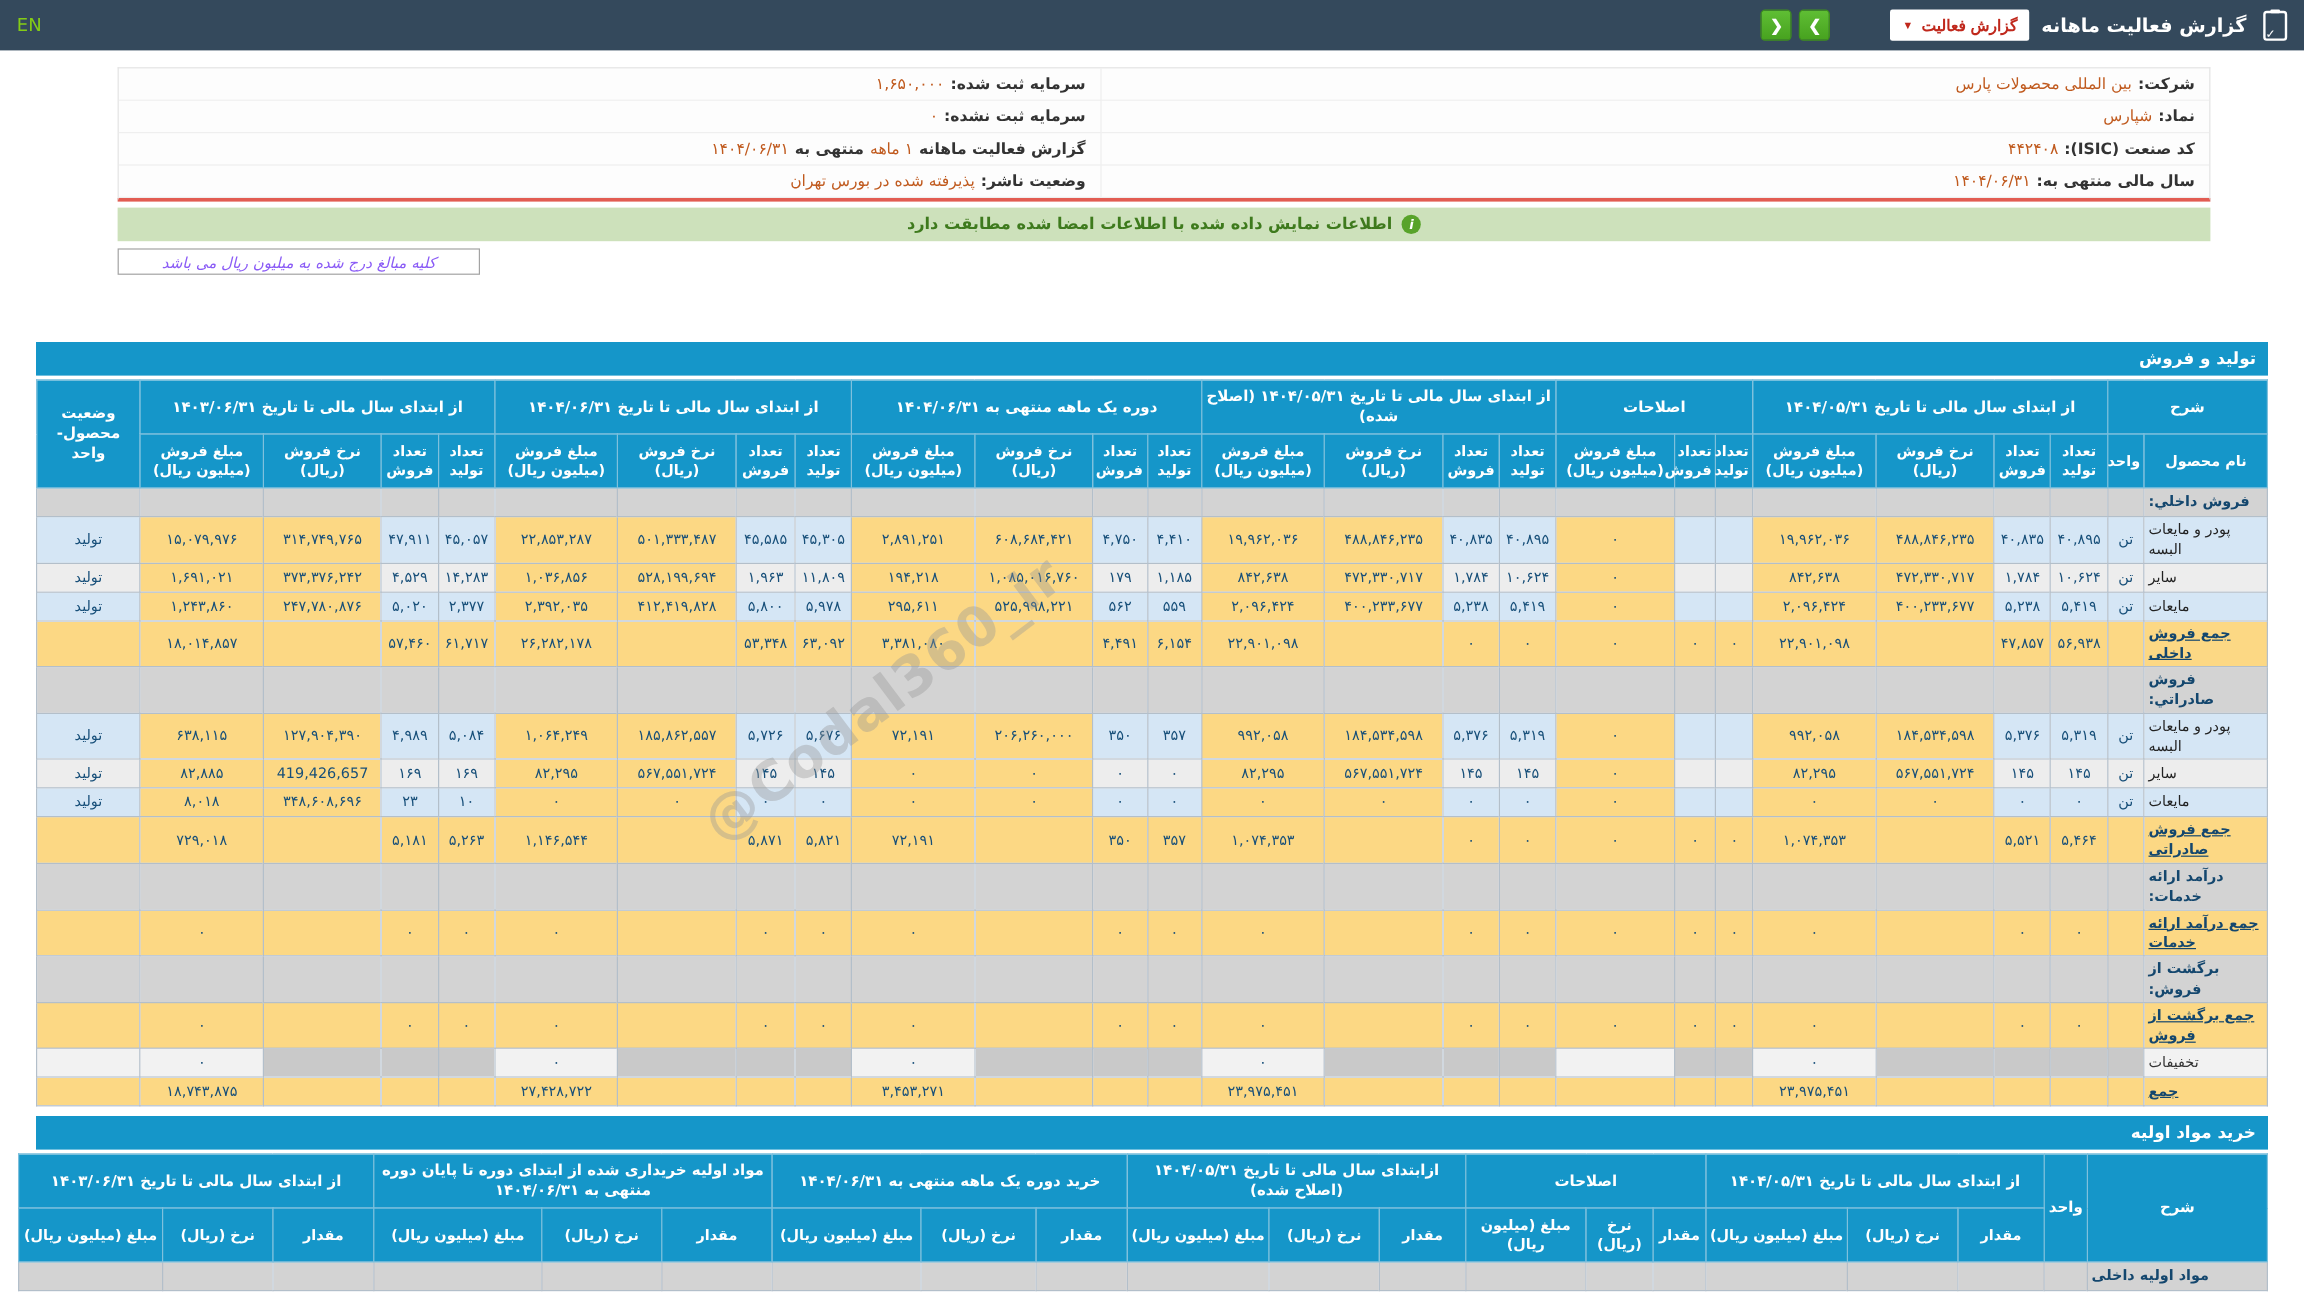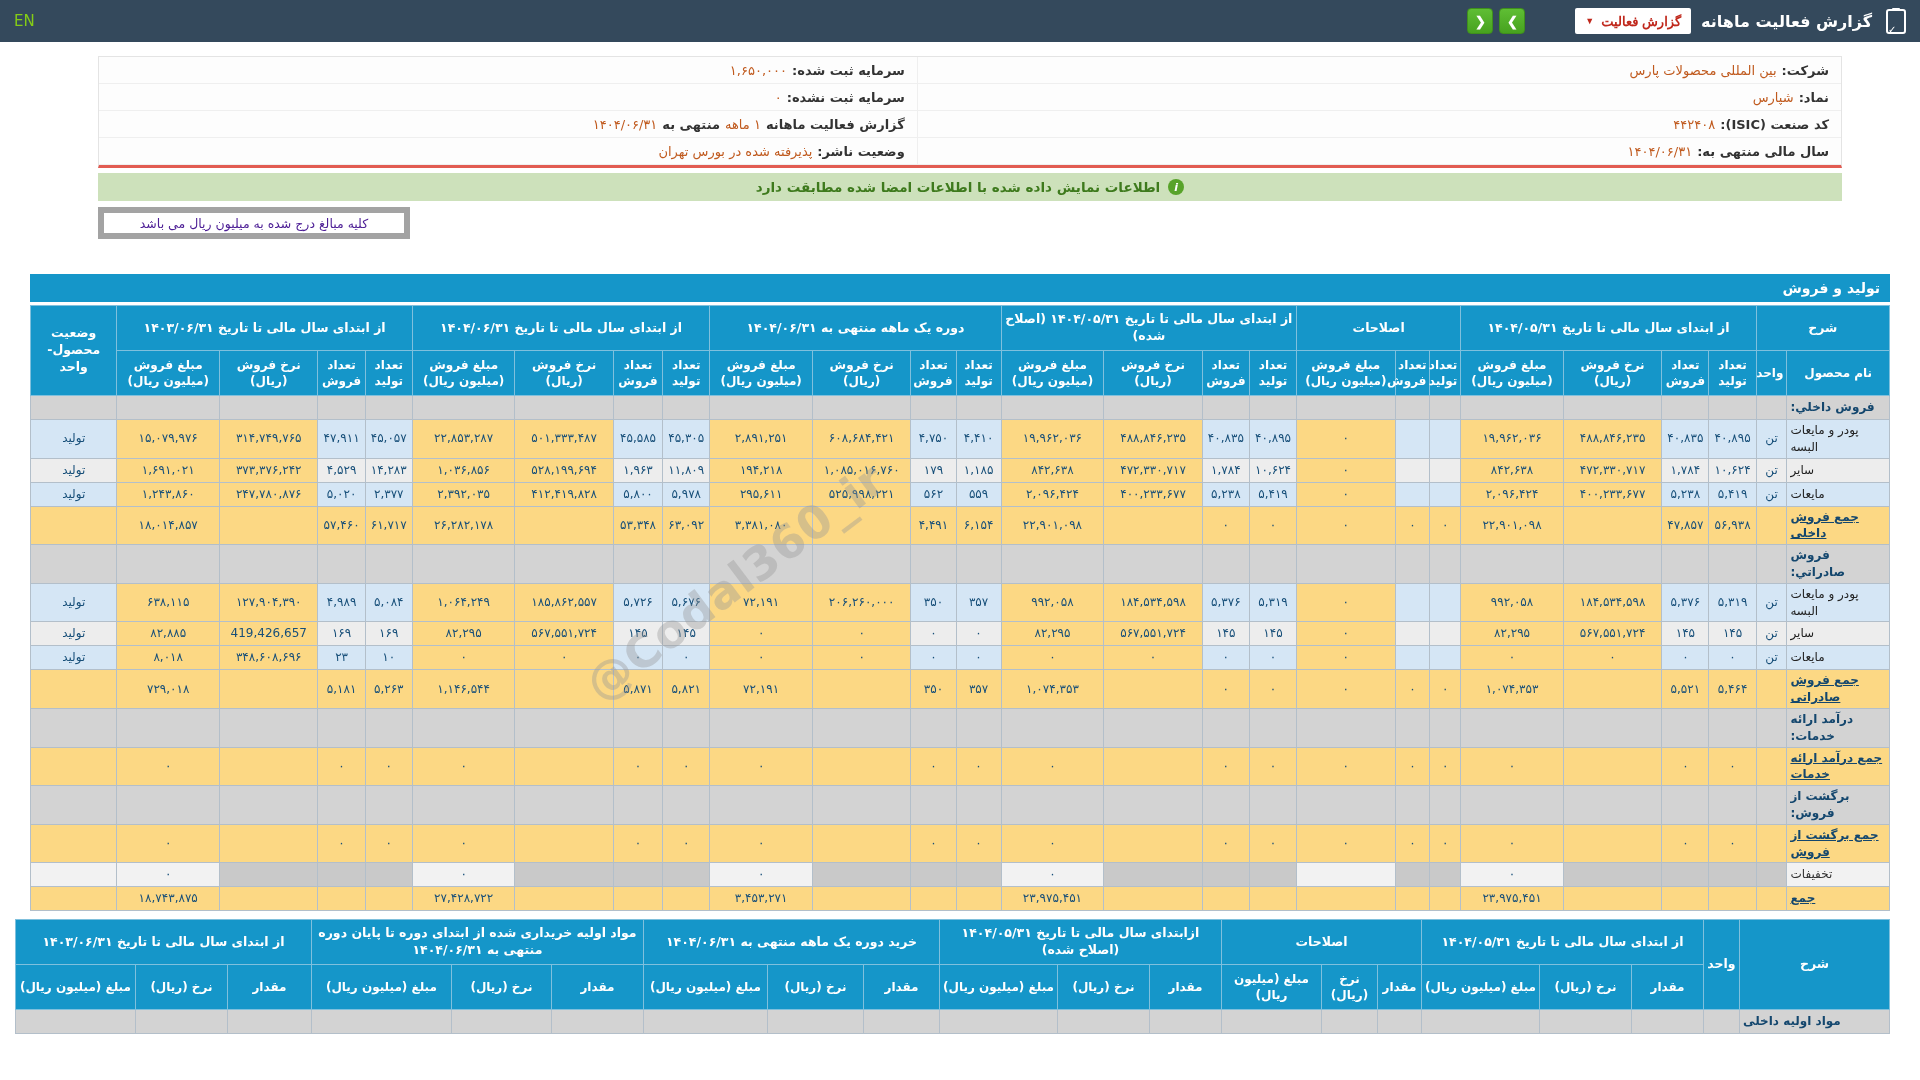--- a/index.html
+++ b/index.html
@@ -24,24 +24,24 @@
   .info-cell{height:26px;display:flex;align-items:center;padding:0 12px;font-size:13px;border-bottom:1px solid #efefef;white-space:nowrap;}
   .info-cell.left{border-right:1px solid #efefef;}
   .info-cell .lbl{color:#333;font-weight:bold;margin-left:5px;}
   .info-cell .val{color:#c05a1e;margin-left:5px;}
   
   .notice{margin:5px 78px 0 98px;height:28px;background:#cde1bb;display:flex;align-items:center;justify-content:center;gap:8px;
     font-size:13.5px;font-weight:bold;color:#3e7a1d;}
   .i-icon{width:16px;height:16px;border-radius:50%;background:#58a32a;color:#fff;font-size:11px;font-style:italic;font-weight:bold;
     display:flex;align-items:center;justify-content:center;}
   .box-row{margin:6px 78px 0 98px;display:flex;}
-  .amount-box{width:300px;height:20px;border:6px solid #a3a3a3;background:#fff;font-size:12.5px;color:#4c1d95;
-    display:flex;align-items:center;justify-content:center;margin-right:auto;}
+  .amount-box{width:300px;height:20px;border:1px solid #a3a3a3;background:#fff;font-size:12.5px;color:#8b5cf6;
+    display:flex;align-items:center;justify-content:center;margin-right:auto;font-style:italic;}
   
-  .prod-zone{margin:35px 30px 0 30px;border-radius:30px;}
+  .prod-zone{margin:56px 30px 0 30px;border-radius:30px;}
   .purch-zone{margin:8px 30px 0 30px;}
   .section-bar{height:28px;background:#1596c9;color:#fff;font-weight:bold;font-size:14px;display:flex;align-items:center;padding:0 10px;}
   .section-note{height:22px;background:#fff;border:1px solid #ddd;border-top:none;font-size:13px;font-weight:bold;color:#111;
     display:flex;align-items:center;padding:0 8px;}
   table{border-collapse:collapse;table-layout:fixed;width:100%;margin-top:3px;}
   th{background:#1596c9;color:#fff;font-weight:bold;border:1px solid #7fc0dd;padding:2px 3px;font-size:12px;line-height:1.35;}
   thead tr.g th{height:40px;font-size:12.5px;}
   thead tr.s th{height:40px;}
   td{border:1px solid #b3bfca;font-size:12px;color:#174f79;text-align:center;padding:2px 3px;line-height:1.4;height:19px;
     overflow:hidden;}
@@ -646,20 +646,21 @@
             <td class="c-rate"></td>
             <td class="c-amt">۱۸,۷۴۳,۸۷۵</td>
             <td class="c-status"></td>
           </tr>
         </tbody>
       </table>
     </div>
 </div>
 
 <div class="purch-zone">
+  <div class="section-bar">خرید مواد اولیه</div>
   <div id="t2">
       <table>
         <colgroup>
           <col style="width: 150px;">
           <col style="width: 36px;">
           <col style="width: 72px;">
           <col style="width: 92px;">
           <col style="width: 118px;">
           <col style="width: 44px;">
           <col style="width: 56px;">

